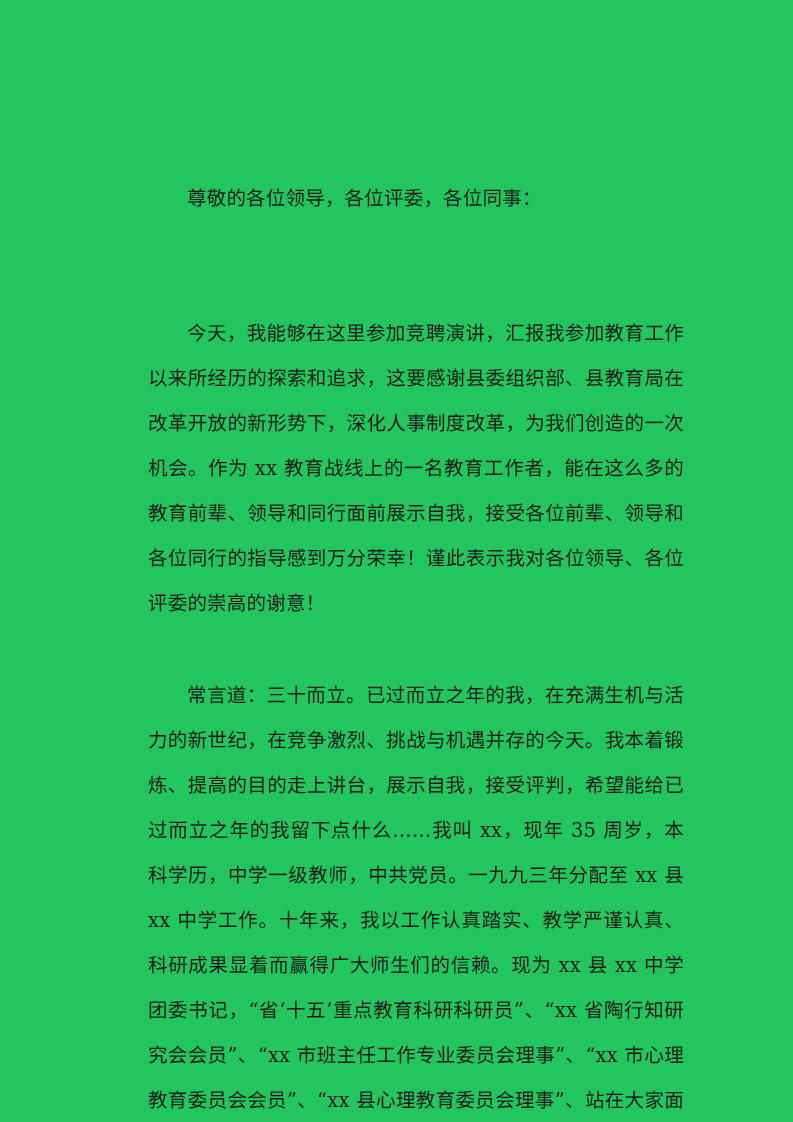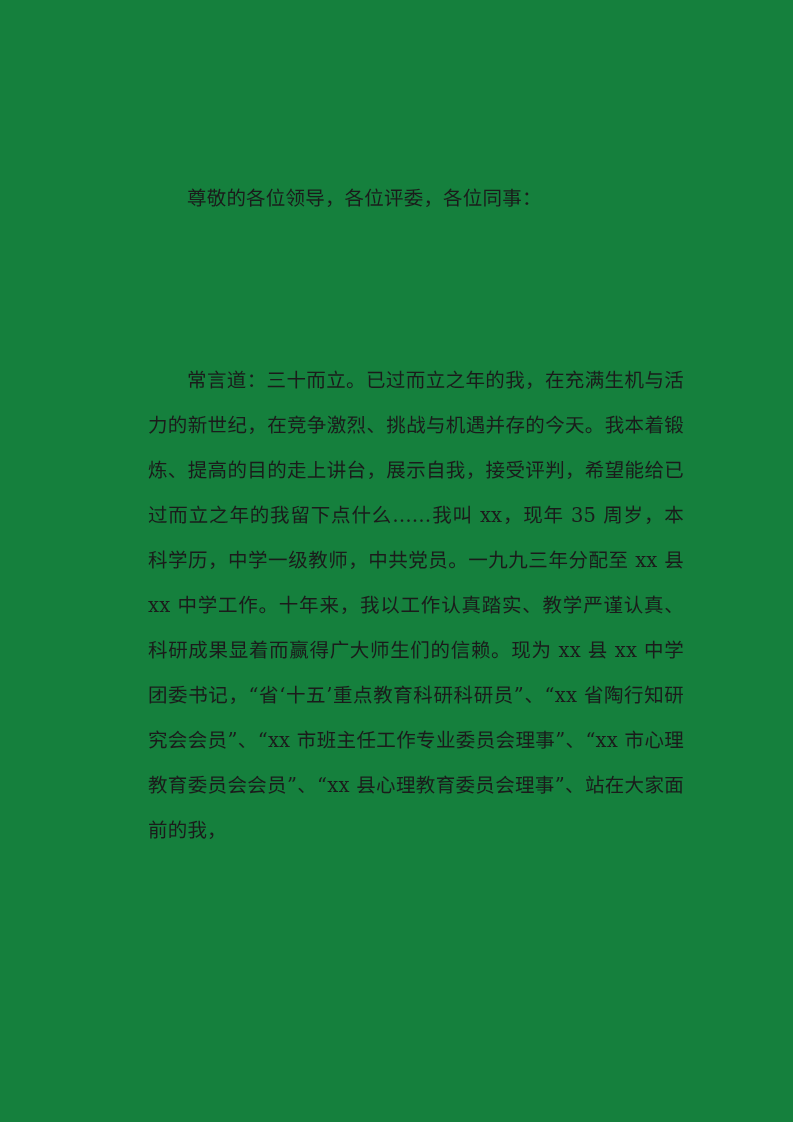--- a/index.html
+++ b/index.html
@@ -7,21 +7,21 @@
     margin: 0;
     padding: 0;
     background: #ffffff;
   }
 
   .page {
     position: relative;
     width: 793px;
     height: 1122px;
     margin: 0 auto;
-    background: #15803d;
+    background: #22c55e;
     overflow: hidden;
     box-sizing: border-box;
     padding-left: 20px;
   }
 
   .doc-body {
     position: absolute;
     left: 148px;
     top: 176px;
     width: 536px;
@@ -58,19 +58,20 @@
 <div class="page">
   <div class="doc-body">
 
     <p class="para indent">尊敬的各位领导，各位评委，各位同事：</p>
 
     <div class="spacer gap-1"></div>
 
 
     <div class="spacer gap-2"></div>
 
+    <p class="para indent">今天，我能够在这里参加竞聘演讲，汇报我参加教育工作以来所经历的探索和追求，这要感谢县委组织部、县教育局在改革开放的新形势下，深化人事制度改革，为我们创造的一次机会。作为 xx 教育战线上的一名教育工作者，能在这么多的教育前辈、领导和同行面前展示自我，接受各位前辈、领导和各位同行的指导感到万分荣幸！谨此表示我对各位领导、各位评委的崇高的谢意！</p>
 
     <div class="spacer gap-3"></div>
 
     <p class="para indent">常言道：三十而立。已过而立之年的我，在充满生机与活力的新世纪，在竞争激烈、挑战与机遇并存的今天。我本着锻炼、提高的目的走上讲台，展示自我，接受评判，希望能给已过而立之年的我留下点什么……我叫 xx，现年 35 周岁，本科学历，中学一级教师，中共党员。一九九三年分配至 xx 县 xx 中学工作。十年来，我以工作认真踏实、教学严谨认真、科研成果显着而赢得广大师生们的信赖。现为 xx 县 xx 中学团委书记，“省‘十五’重点教育科研科研员”、“xx 省陶行知研究会会员”、“xx 市班主任工作专业委员会理事”、“xx 市心理教育委员会会员”、“xx 县心理教育委员会理事”、站在大家面前的我，</p>
 
   </div>
 </div>
 
 </body></html>

